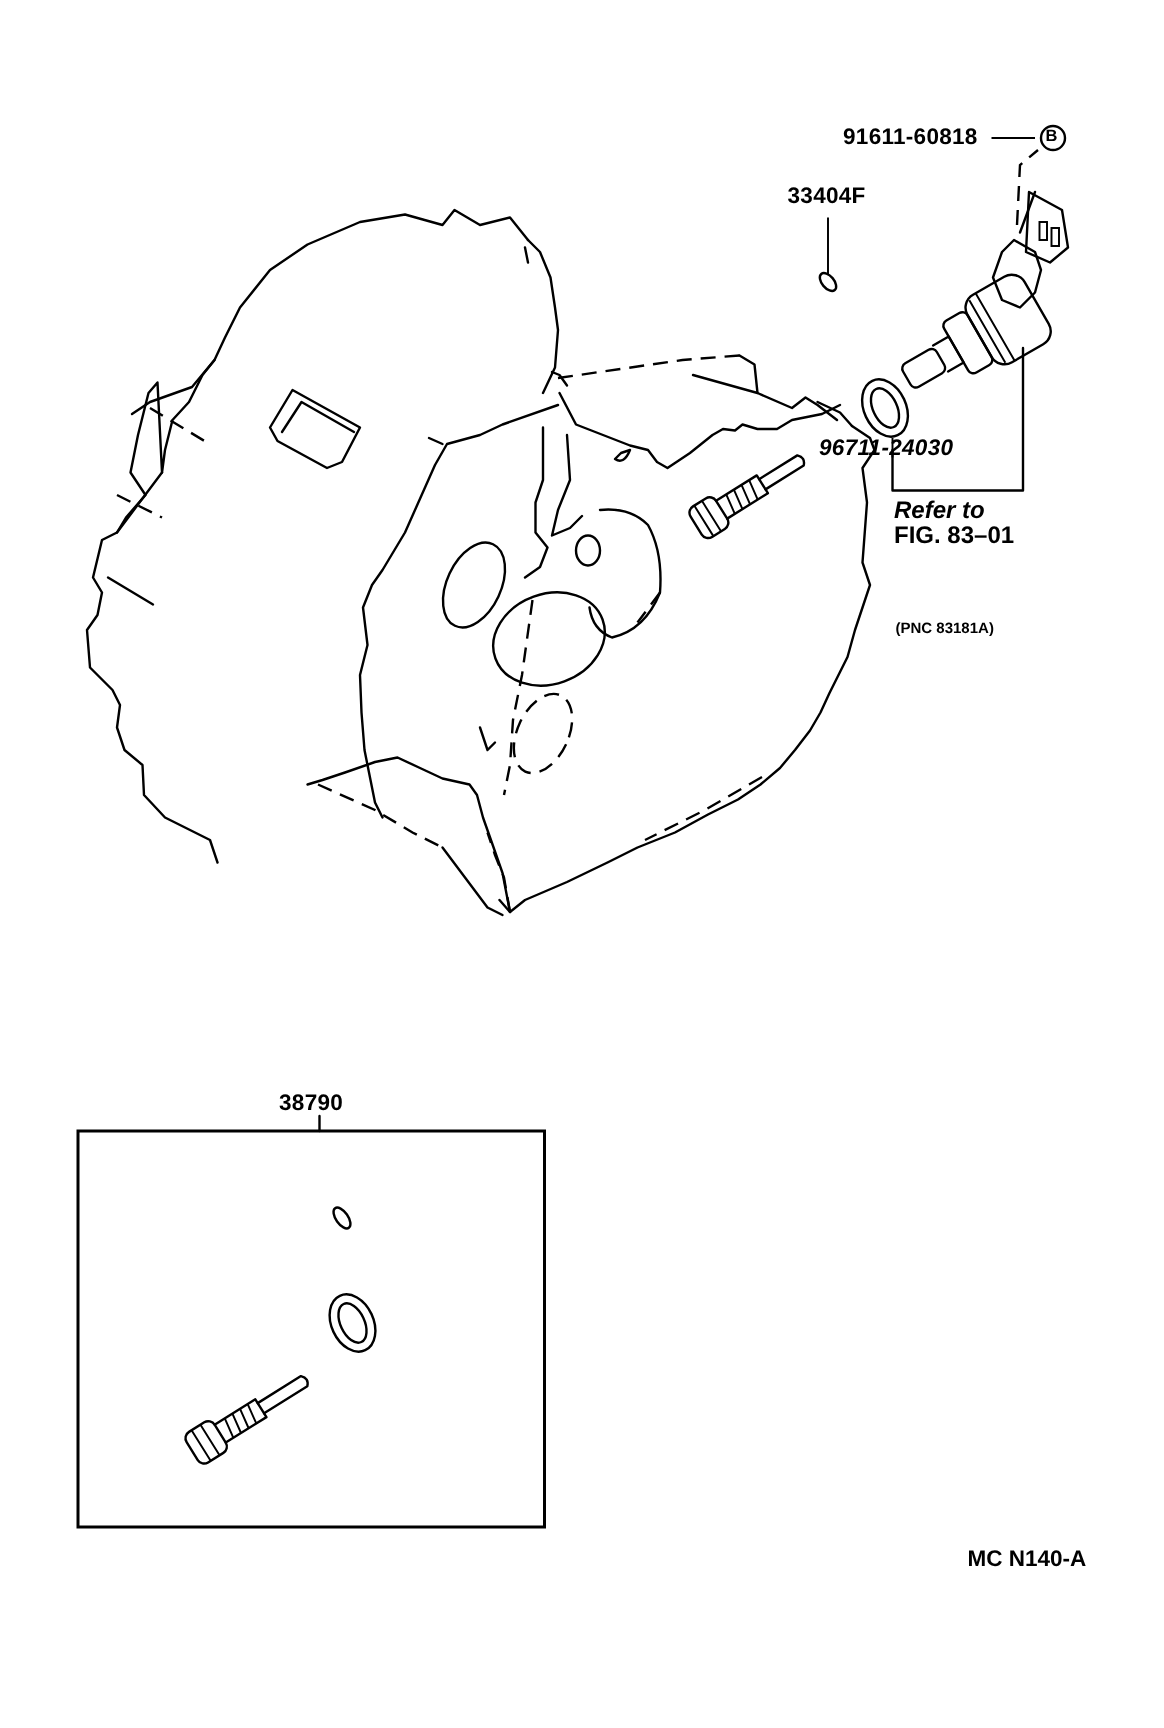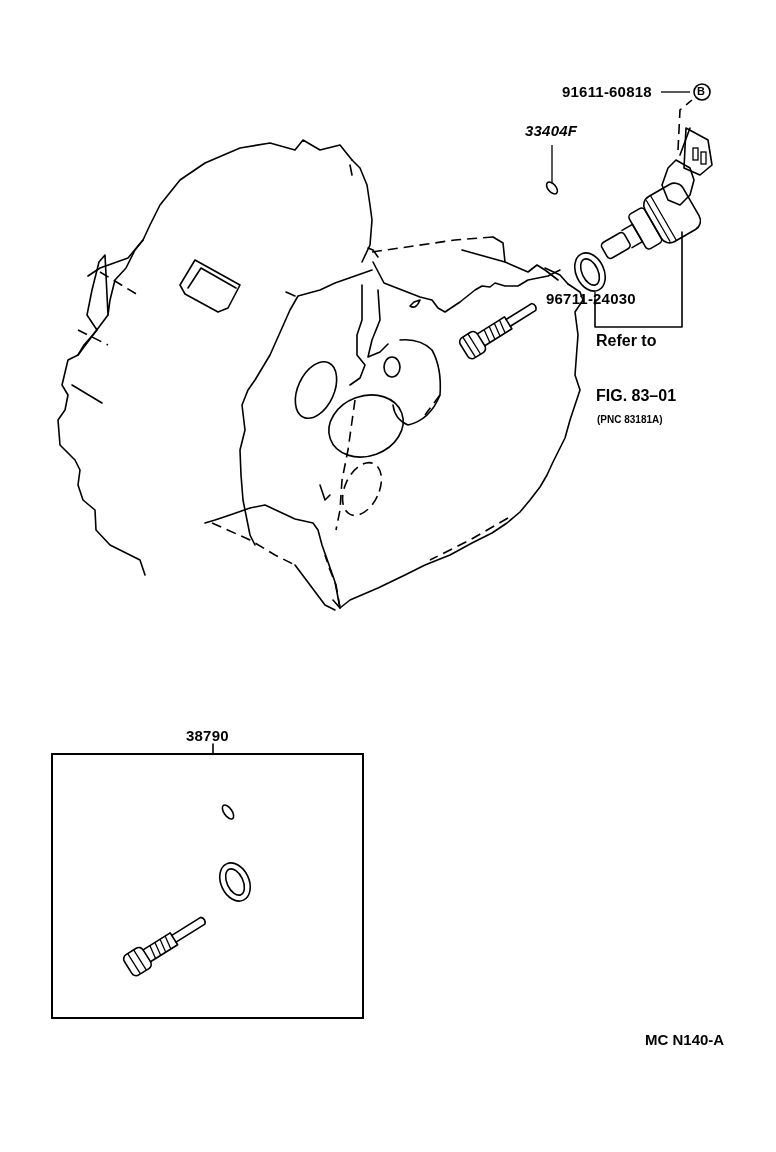--- a/index.html
+++ b/index.html
@@ -126,24 +126,24 @@
       </g>
     </g>
 
     <circle class="ln" cx="702" cy="92" r="8"></circle>
   </svg>
 
   
   <span class="lbl pn" style="left:562px; top:84px;">91611-60818</span>
   <span class="lbl" style="left:697px; top:86px; font-size:11px;">B</span>
 
-  <span class="lbl pn" style="left:525px; top:123px;font-style:italic;">33404F</span>
+  <span class="lbl pn" style="left:525px; top:123px;">33404F</span>
 
-  <span class="lbl pn" style="left:546px; top:291px;">96711-24030</span>
+  <span class="lbl pn" style="left:546px; top:291px;font-style:italic;">96711-24030</span>
 
-  <span class="lbl refer" style="left:596px; top:333px;">Refer to</span>
-  <span class="lbl refer" style="left:596px; top:350px;margin-top:38px;">FIG. 83–01</span>
+  <span class="lbl refer" style="left:596px; top:333px;font-style:italic;">Refer to</span>
+  <span class="lbl refer" style="left:596px; top:350px;">FIG. 83–01</span>
   <span class="lbl pnc" style="left:597px; top:367px;">(PNC 83181A)</span>
 
   <span class="lbl pn" style="left:186px; top:728px;">38790</span>
 
   <span class="lbl code" style="left:645px; top:1032px;">MC N140-A</span>
 </div>
 
 </body></html>

